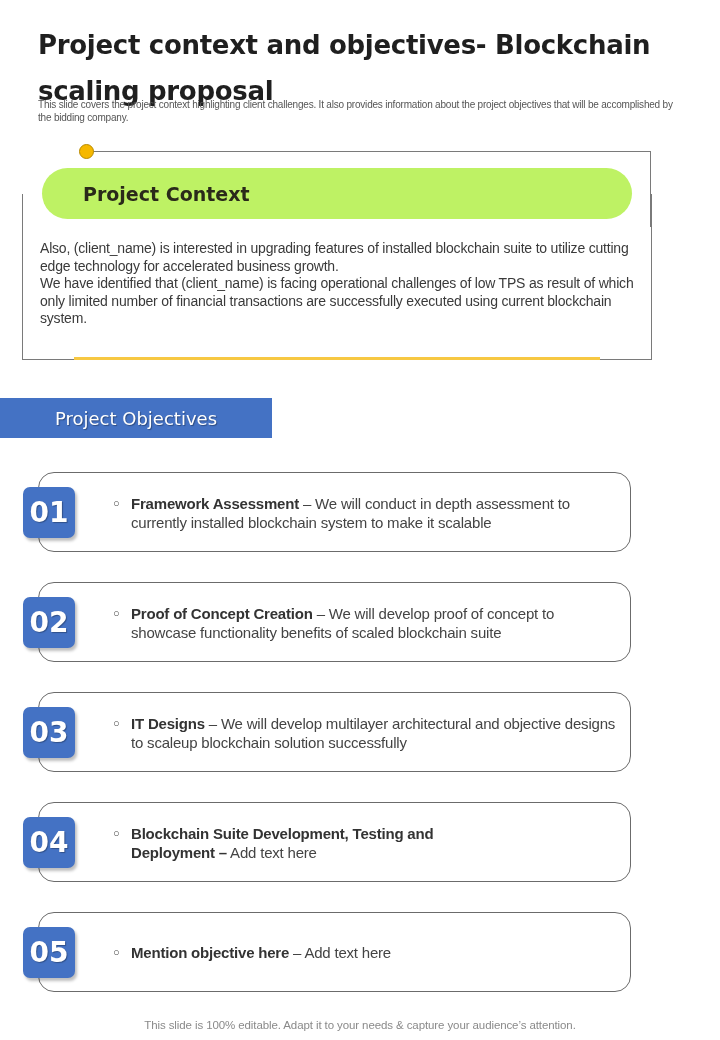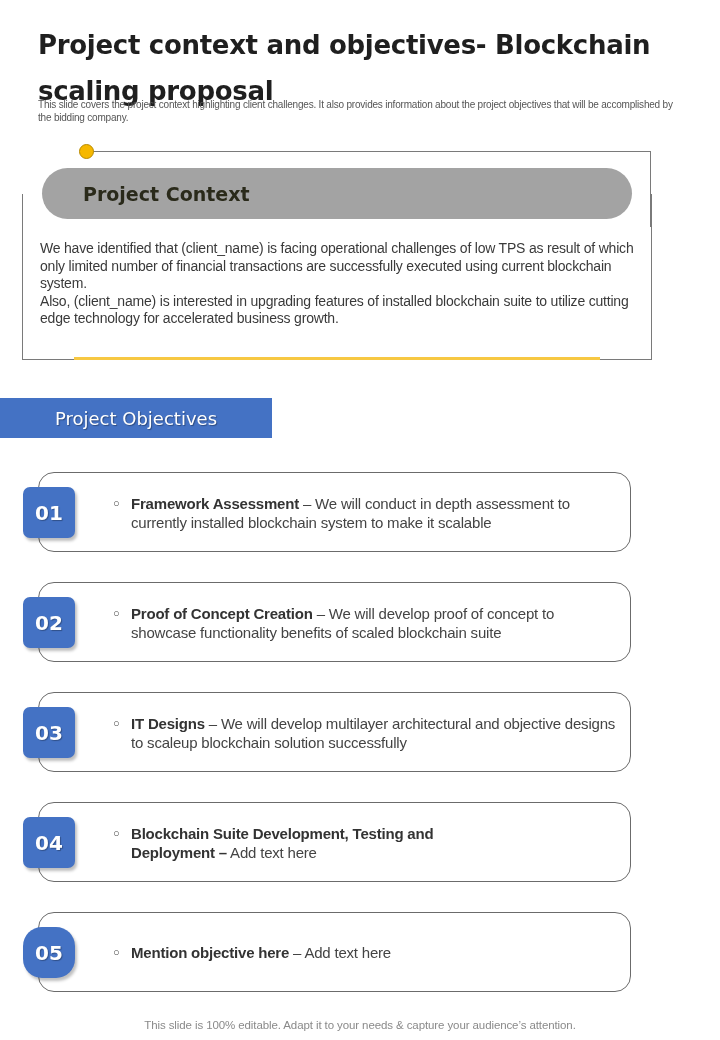--- a/index.html
+++ b/index.html
@@ -24,21 +24,21 @@
     .ctx-dot {
       position: absolute; left: 79px; top: 144px; width: 15px; height: 15px;
       border-radius: 50%; background: #f6b800; border: 1px solid #b88a00;
     }
     .ctx-frame-body {
       position: absolute; left: 22px; top: 194px; width: 630px; height: 166px;
       border-left: 1px solid #7a7a7a; border-bottom: 1px solid #7a7a7a; border-right: 1px solid #7a7a7a;
     }
     .ctx-pill {
       position: absolute; left: 42px; top: 168px; width: 590px; height: 51px;
-      border-radius: 26px; background: #a3a3a3;
+      border-radius: 26px; background: #bef264;
       display: flex; align-items: center; padding-left: 41px;
     }
     .ctx-pill-label {
       font-family: "DejaVu Sans", sans-serif; font-weight: bold; font-size: 19px; color: #2a2a1a;
     }
     .ctx-body {
       position: absolute; left: 40px; top: 240px; width: 600px;
       font-size: 14px; line-height: 17.5px; color: #3a3a3a; letter-spacing: -0.2px;
     }
     .ctx-body p { margin: 0; }
@@ -61,21 +61,21 @@
       position: absolute; left: 38px; width: 593px; height: 80px;
       border: 1px solid #6b6b6b; border-radius: 16px; background: #fff;
     }
     .obj-badge {
       position: absolute; left: 23px; width: 52px; height: 51px;
       background: #4472c4; border-radius: 7px;
       display: flex; align-items: center; justify-content: center;
       box-shadow: 2px 3px 3px rgba(0,0,0,0.25);
     }
     .obj-badge-num {
-      font-family: "DejaVu Sans", sans-serif; font-weight: bold; font-size: 20px; color: #fff;
+      font-family: "DejaVu Sans", sans-serif; font-weight: bold; font-size: 28px; color: #fff;
       text-shadow: 1px 1px 1px rgba(0,0,0,0.3);
     }
     .obj-text {
       position: absolute; left: 113px; width: 505px;
       font-size: 15px; line-height: 19px; color: #444; letter-spacing: -0.2px;
       display: flex; align-items: flex-start;
     }
     .obj-bullet {
       width: 18px; flex: 0 0 18px; font-size: 11px; line-height: 19px; color: #444;
     }
@@ -93,22 +93,22 @@
 <div class="subtitle">This slide covers the project context highlighting client challenges. It also provides information about the project objectives that will be accomplished by the bidding company.</div>
 
 <section>
   <div class="ctx-frame-top"></div>
   <div class="ctx-frame-body"></div>
   <div class="ctx-dot"></div>
   <div class="ctx-pill">
     <span class="ctx-pill-label">Project Context</span>
   </div>
   <div class="ctx-body">
+    <p>Also, (client_name) is interested in upgrading features of installed blockchain suite to utilize cutting edge technology for accelerated business growth.</p>
     <p>We have identified that (client_name) is facing operational challenges of low TPS as result of which only limited number of financial transactions are successfully executed using current blockchain system.</p>
-    <p>Also, (client_name) is interested in upgrading features of installed blockchain suite to utilize cutting edge technology for accelerated business growth.</p>
   </div>
   <div class="ctx-underline"></div>
 </section>
 
 <div class="obj-header">
   <span class="obj-header-label">Project Objectives</span>
 </div>
 
 <section>
 
@@ -142,21 +142,21 @@
   <div class="obj-card" style="top:802px;"></div>
   <div class="obj-badge" style="top:817px;">
     <span class="obj-badge-num">04</span>
   </div>
   <div class="obj-text" style="top:824px; width:380px;">
     <span class="obj-bullet">○</span>
     <span class="obj-content"><b>Blockchain Suite Development, Testing and Deployment –</b><span> </span><span>Add text here</span></span>
   </div>
 
   <div class="obj-card" style="top:912px;"></div>
-  <div class="obj-badge" style="top:927px;border-radius:19px;">
+  <div class="obj-badge" style="top:927px;">
     <span class="obj-badge-num">05</span>
   </div>
   <div class="obj-text" style="top:943px;">
     <span class="obj-bullet">○</span>
     <span class="obj-content"><b>Mention objective here</b><span> – </span><span>Add text  here</span></span>
   </div>
 </section>
 
 <div class="footer">This slide is 100% editable. Adapt it to your needs &amp; capture your audience’s attention.</div>
 

